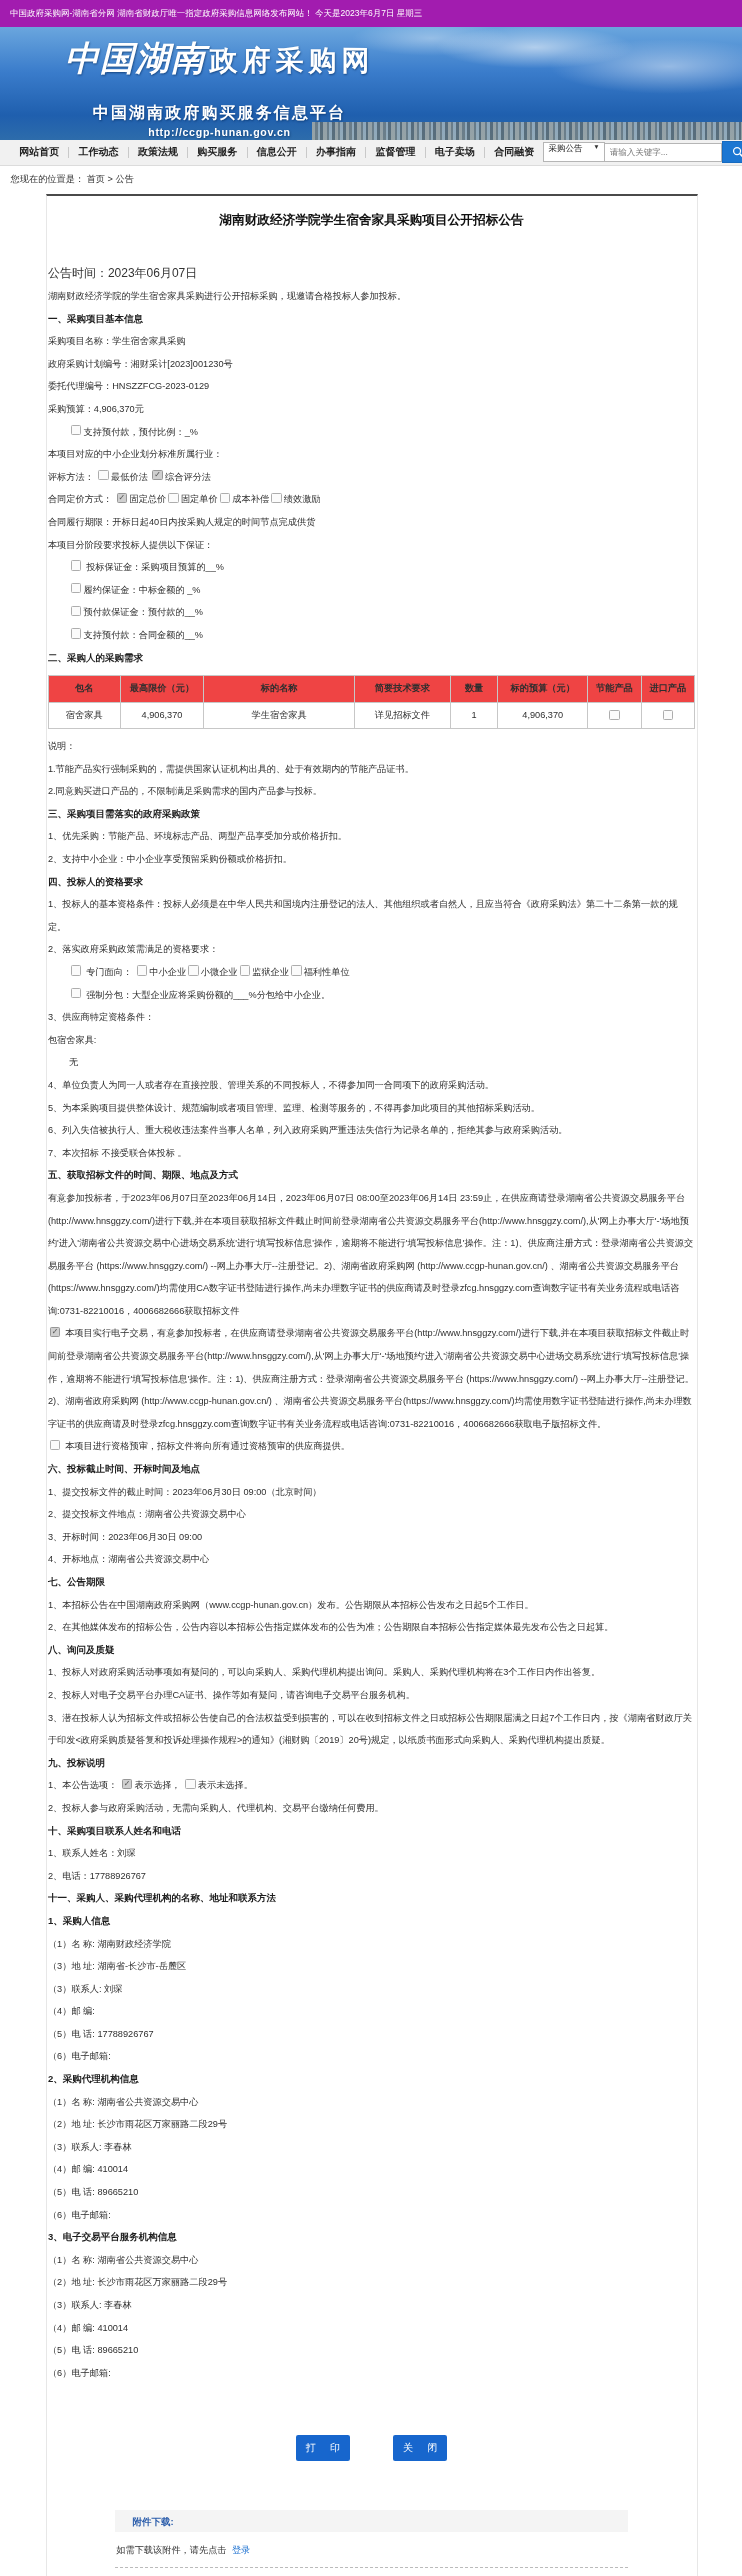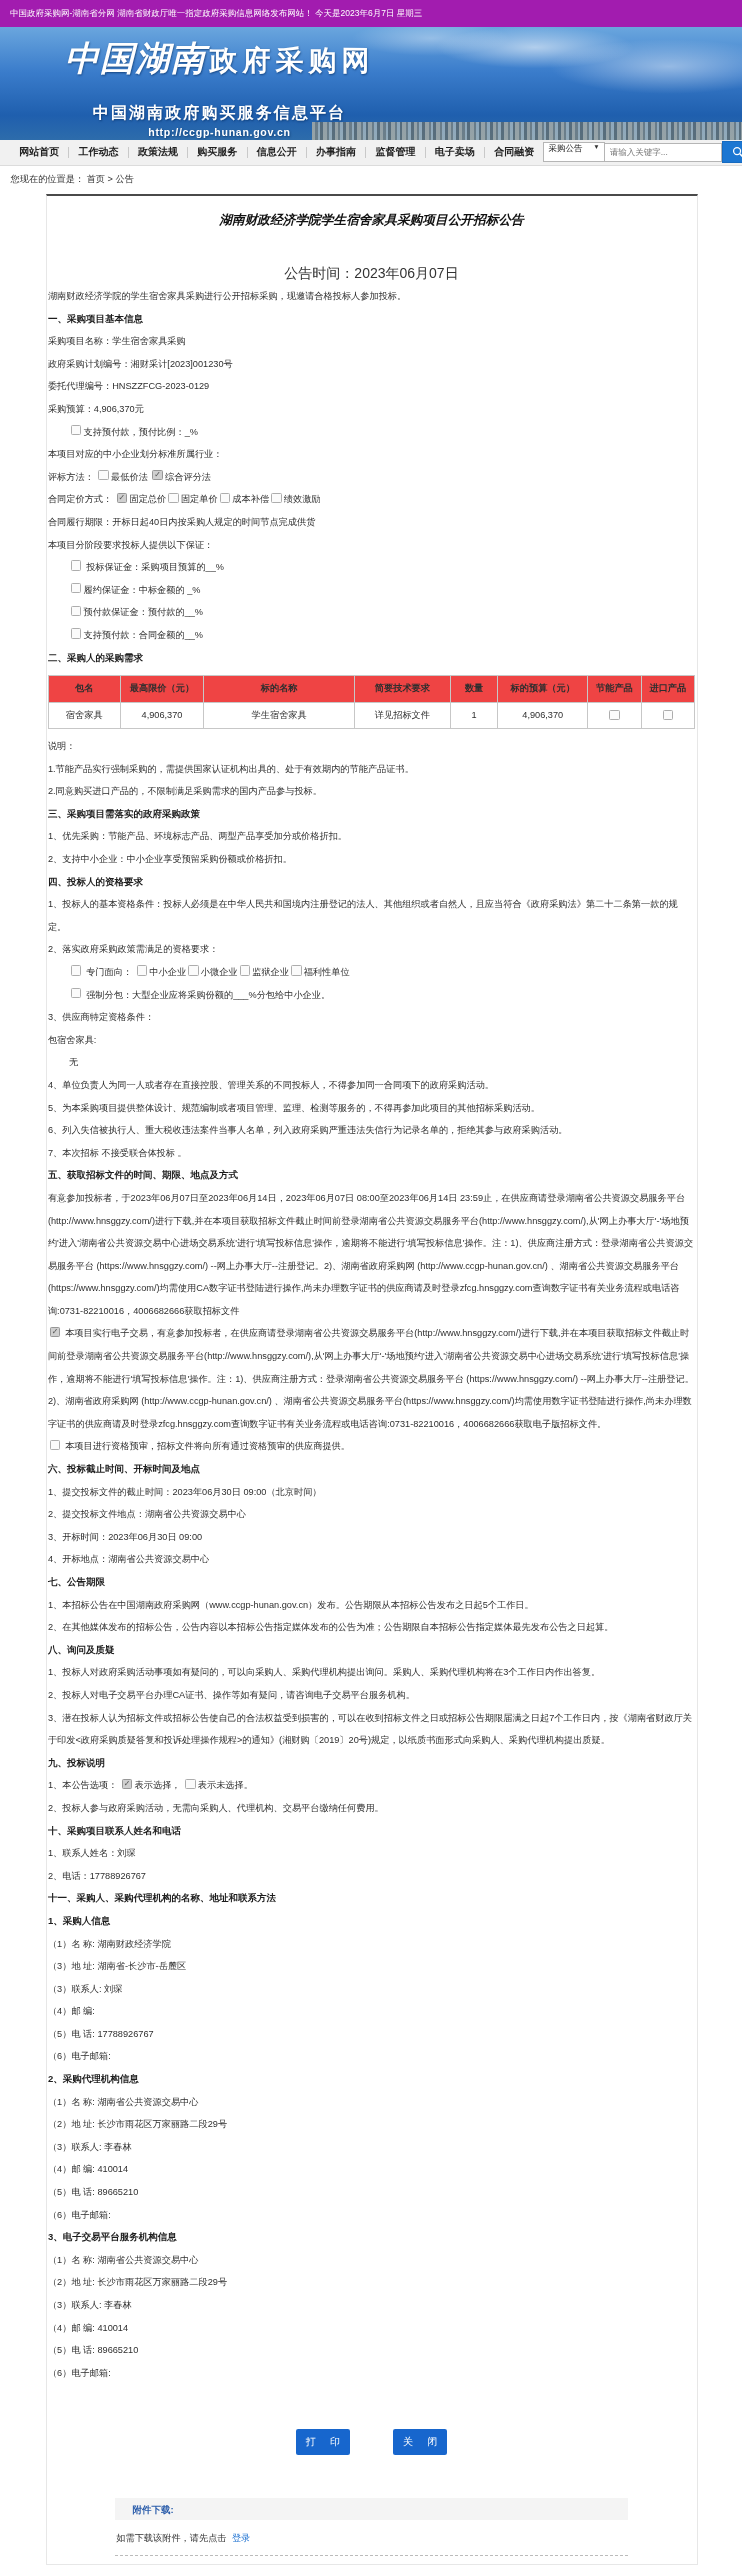--- a/index.html
+++ b/index.html
@@ -27,41 +27,41 @@
   .searchbox{margin-left:auto;display:flex;align-items:center;}
   .sel{height:18.4px;border:0.7px solid #b5b5b5;background:#fff;font-size:8.5px;color:#222;display:flex;padding:0 4.2px;min-width:51px;justify-content:space-between;cursor:pointer;}
   .sel .arrow{font-size:6.4px;color:#333;margin-left:4.2px;}
   .search-input{height:17px;width:106px;border:0.7px solid #b5b5b5;border-left:none;font-size:8.5px;padding:0 5px;color:#333;outline:none;}
   .search-btn{height:20px;width:31px;background:#1b76d2;border:0.7px solid #166ac0;display:flex;align-items:center;justify-content:center;cursor:pointer;}
   
   .crumbs{font-size:9.2px;color:#333;padding:7px 0 4.2px 10.6px;}
   .crumbs .lnk{cursor:pointer;}
   
   .content{width:652px;margin:4.2px auto 0;border:0.7px solid #e7e7e7;border-top:2.1px solid #4a4a4a;background:#fff;box-sizing:border-box;padding:4.2px 1.4px 8.5px;}
-  .art-title{text-align:center;font-size:12.7px;font-weight:bold;color:#111;margin:11.3px 0 2.8px;line-height:1.5;font-style:italic;}
-  .art-time{text-align:center;font-size:14px;color:#333;line-height:22.6px;margin-top:32px;}
+  .art-title{text-align:center;font-size:12.7px;font-weight:bold;color:#111;margin:11.3px 0 2.8px;line-height:1.5;}
+  .art-time{text-align:left;font-size:12px;color:#333;line-height:22.6px;margin-top:32px;}
   .art-body{font-size:9.2px;color:#2e2e2e;}
   .blk{line-height:22.6px;margin:0;}
   .blk-h{font-weight:bold;font-size:9.5px;color:#1d1d1d;}
   .ind1{padding-left:21px;}
   
   .cb{display:inline-block;width:8.5px;height:8.5px;border:0.7px solid #adadad;background:#fbfbfb;border-radius:1.4px;vertical-align:-0.7px;margin:0 2.1px;position:relative;}
   .cb.c{background:#cfcfcf;border-color:#979797;}
   .cb.c::after{content:"\2713";position:absolute;left:0.7px;top:-7px;font-size:7.8px;color:#555;}
   
   .req-table{width:100%;border-collapse:collapse;margin:5.7px 0;table-layout:fixed;}
   .req-table th,.req-table td{border:0.7px solid #c7c7c7;text-align:center;font-size:9.2px;padding:6.4px 2.1px;color:#2e2e2e;overflow:hidden;}
   .req-table th{background:#ef4444;font-weight:600;}
   .req-table th:nth-child(1){width:11%}.req-table th:nth-child(2){width:13%}
   .req-table th:nth-child(3){width:24%}.req-table th:nth-child(4){width:15%}
   .req-table th:nth-child(5){width:7%}.req-table th:nth-child(6){width:14%}
   .req-table th:nth-child(7){width:8%}.req-table th:nth-child(8){width:8%}
   
   .btn-row{text-align:center;margin-top:33px;}
-  .act-btn{display:inline-block;min-width:47px;height:25.5px;line-height:25.5px;background:#1766cd;color:#fff;font-size:10px;letter-spacing:5.7px;padding:0 4.2px 0 10px;border:none;border-radius:2.1px;margin:12px 20px;cursor:pointer;}
+  .act-btn{display:inline-block;min-width:47px;height:25.5px;line-height:25.5px;background:#1766cd;color:#fff;font-size:10px;letter-spacing:5.7px;padding:0 4.2px 0 10px;border:none;border-radius:2.1px;margin:18px 20px;cursor:pointer;}
   .attach-wrap{margin:31px 67px 0;}
   .attach-bar{height:22.6px;line-height:22.6px;background:#f4f4f4;}
   .attach-label{color:#2a5caa;font-weight:bold;font-size:9.5px;padding-left:17.7px;}
   .attach-hint{font-size:9.2px;color:#333;margin-top:11.3px;padding-left:1.4px;}
   .login-link{color:#1a6fd0;cursor:pointer;margin-left:2.8px;}
   .dotted{border-bottom:0.7px dashed #bbb;margin-top:10px;}
 </style>
 </head>
 <body>
 

